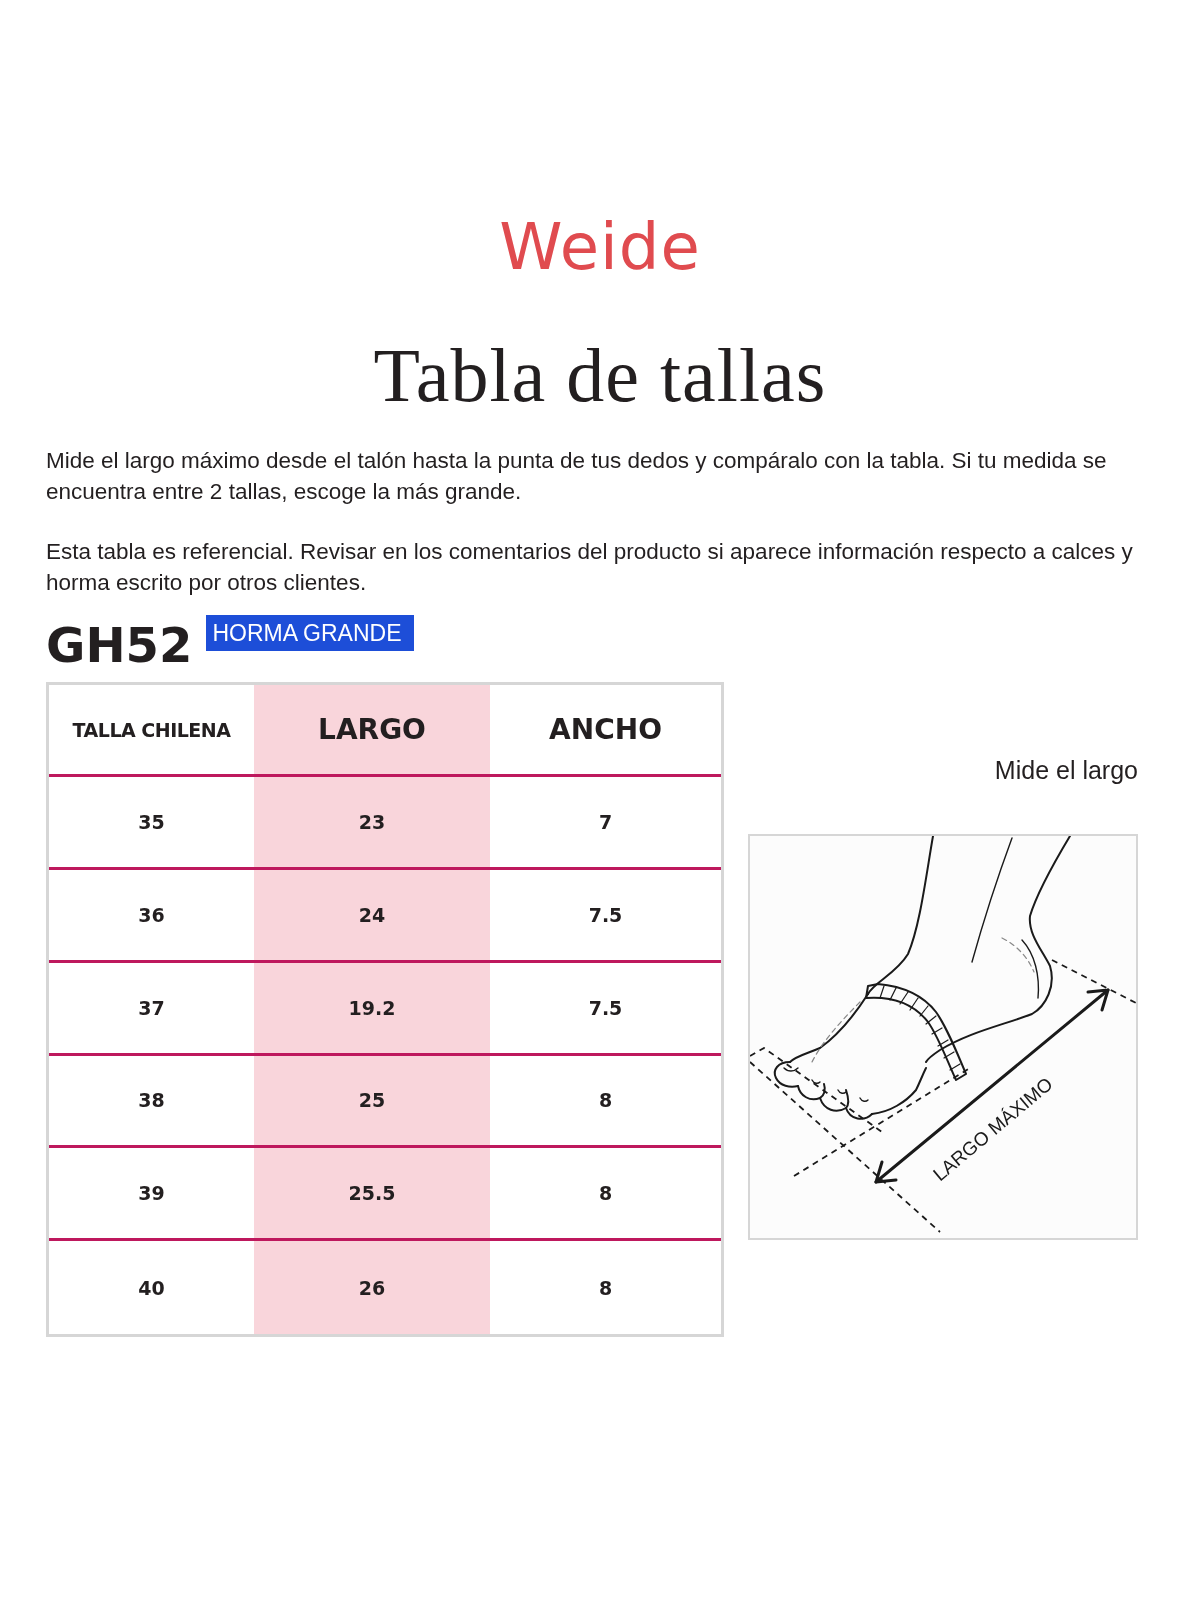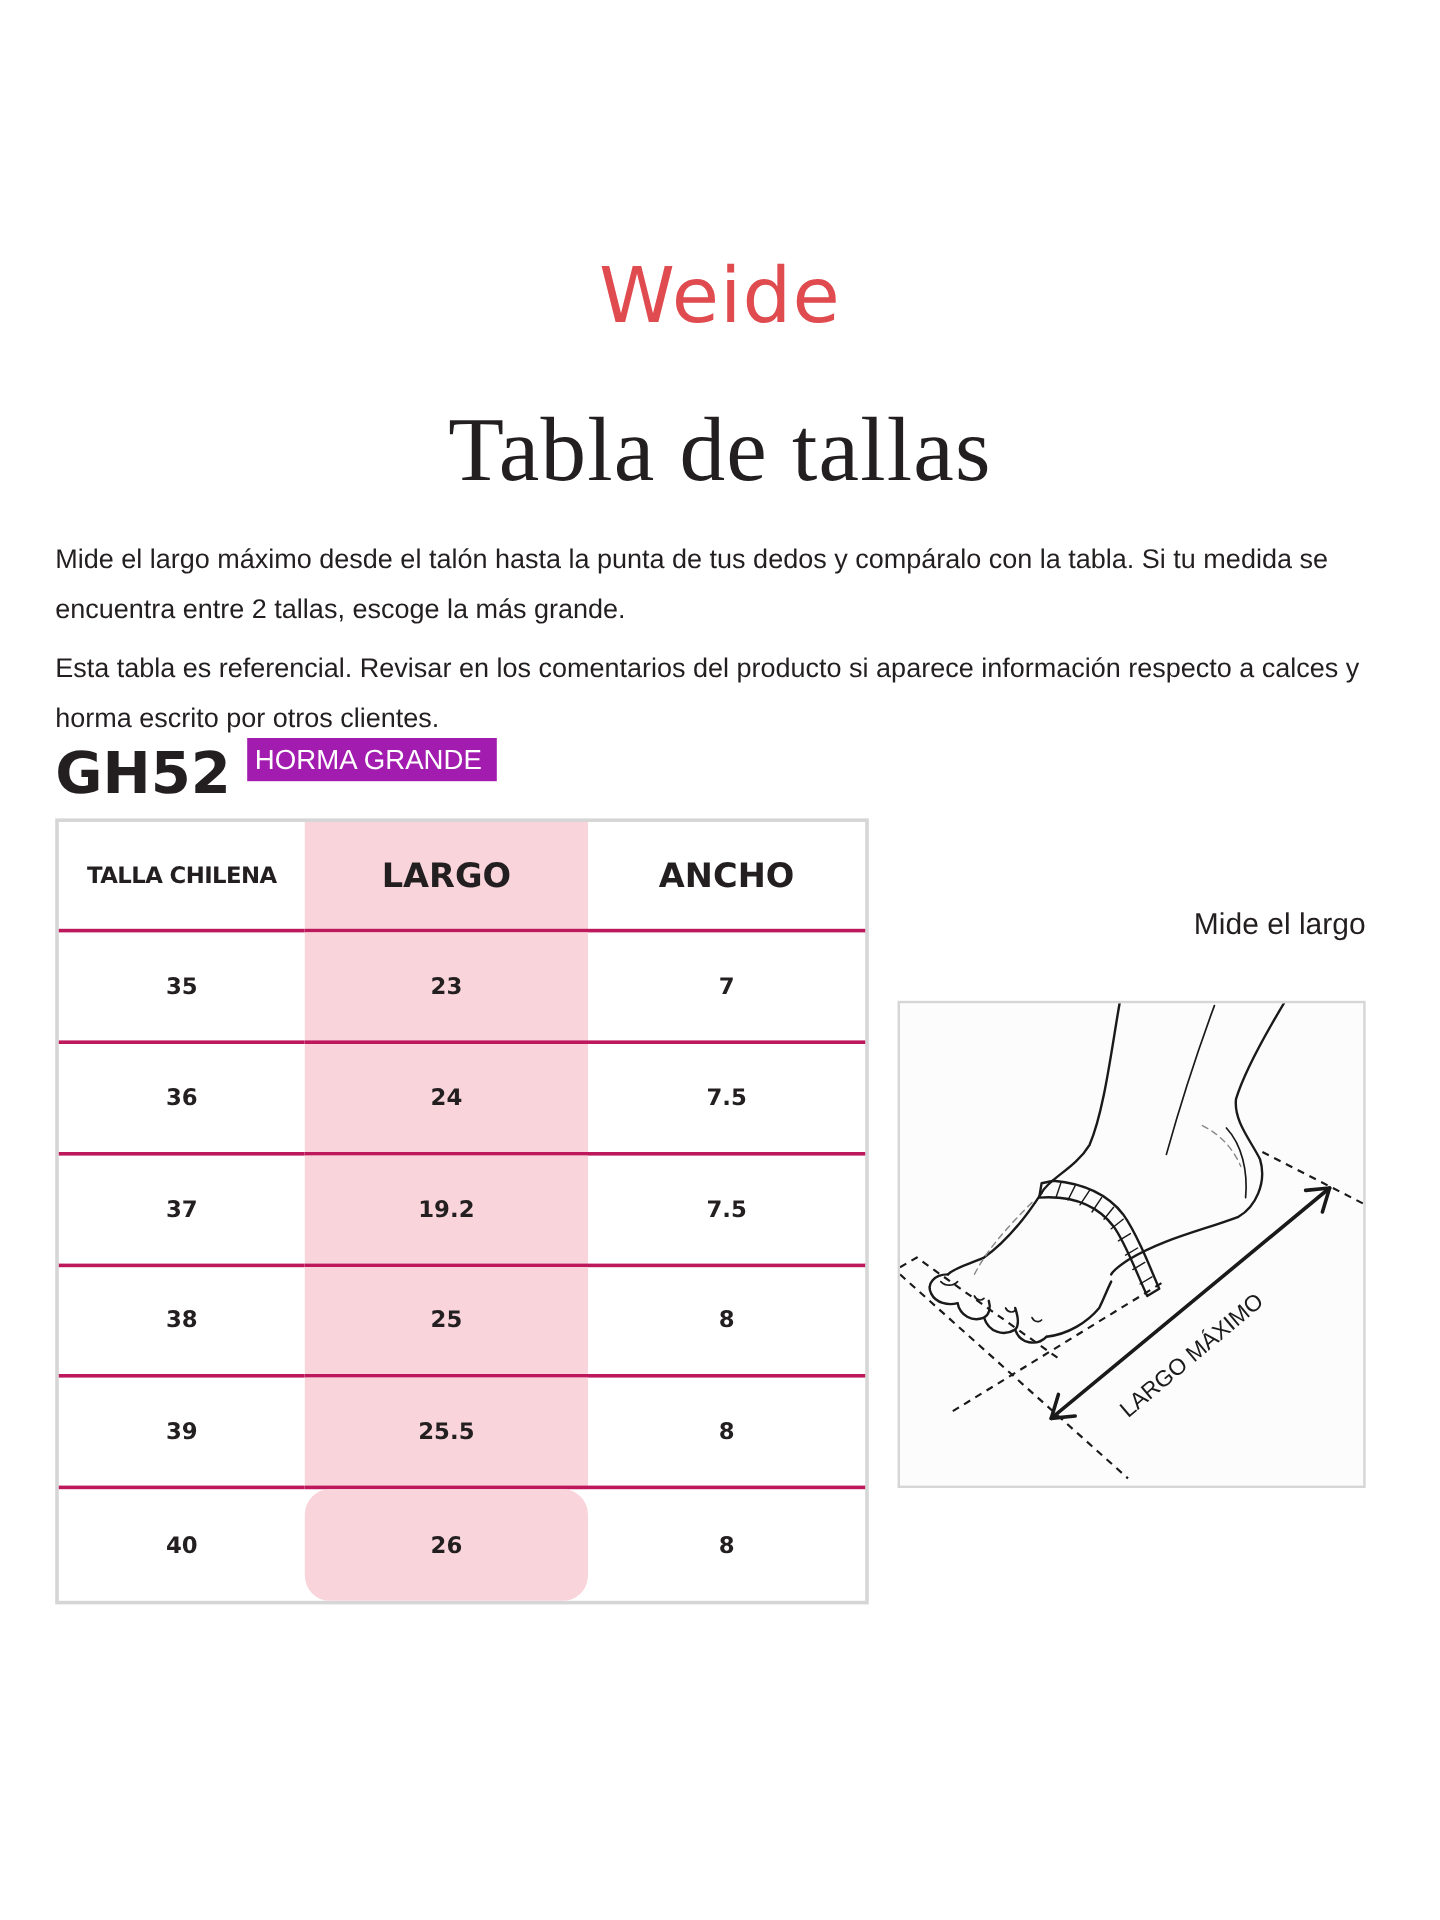--- a/index.html
+++ b/index.html
@@ -40,21 +40,21 @@
       color: #231f20;
       line-height: 90px;
       letter-spacing: 1px;
     }
     .para {
       position: absolute;
       left: 46px;
       width: 1110px;
       font-family: "Liberation Sans", sans-serif;
       font-size: 22.5px;
-      line-height: 42px;
+      line-height: 31px;
       color: #231f20;
     }
     .para1 { top: 445px; }
     .para2 { top: 536px; }
 
     .model-row {
       position: absolute;
       left: 46px;
       top: 617px;
       display: flex;
@@ -63,21 +63,21 @@
     .model-code {
       font-family: "DejaVu Sans", sans-serif;
       font-weight: 700;
       font-size: 48px;
       color: #231f20;
       line-height: 56px;
       letter-spacing: 0px;
     }
     .badge {
       margin-left: 14px;
-      background: #a21caf;
+      background: #1d4ed8;
       color: #ffffff;
       font-family: "Liberation Sans", sans-serif;
       font-size: 23px;
       line-height: 36px;
       height: 36px;
       padding: 0 12px 0 6px;
       margin-top: -2px;
     }
 
     .size-table {
@@ -96,21 +96,21 @@
     .cell {
       display: flex;
       align-items: center;
       justify-content: center;
       border-bottom: 3px solid #be185d;
       font-family: "DejaVu Sans", sans-serif;
       font-weight: 700;
       color: #231f20;
       box-sizing: border-box;
     }
-    .row-last .cell, .cell.last { border-bottom: none; border-radius: 21px; }
+    .row-last .cell, .cell.last { border-bottom: none; }
     .cell.hl { background: #f9d5db; }
     .cell.num { font-size: 19px; }
     .cell.h-small { font-size: 19px; letter-spacing: -0.5px; }
     .cell.h-big { font-size: 28px; }
 
     .illus-label {
       position: absolute;
       left: 748px;
       width: 390px;
       top: 756px;

